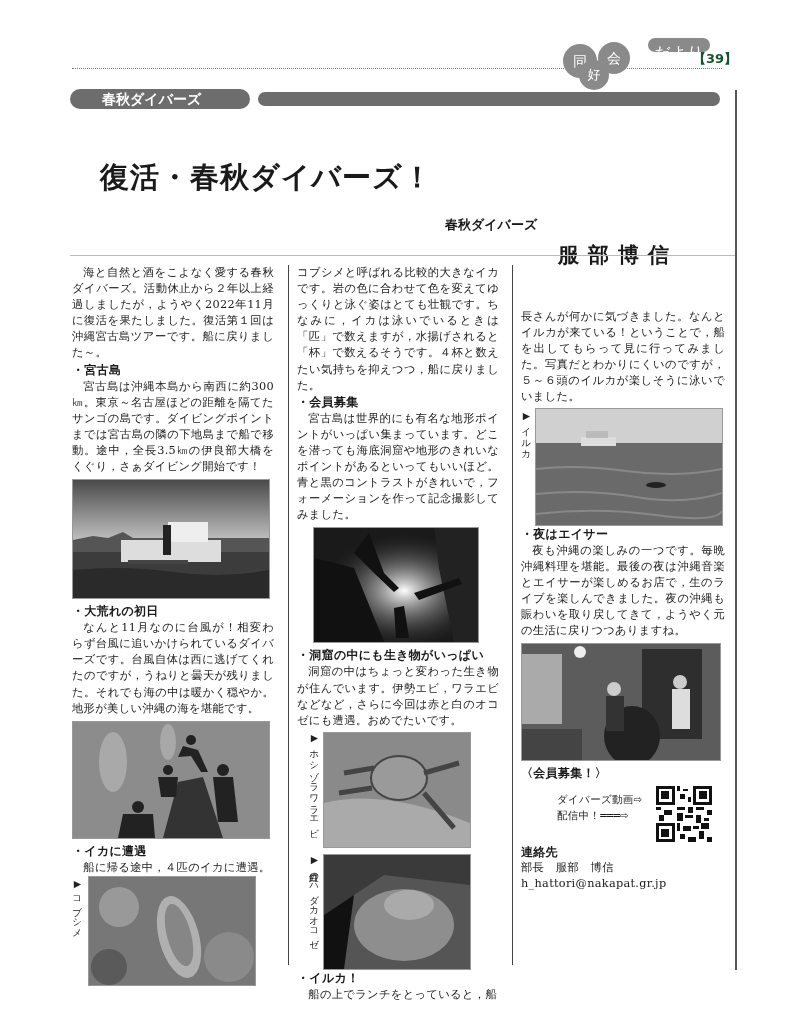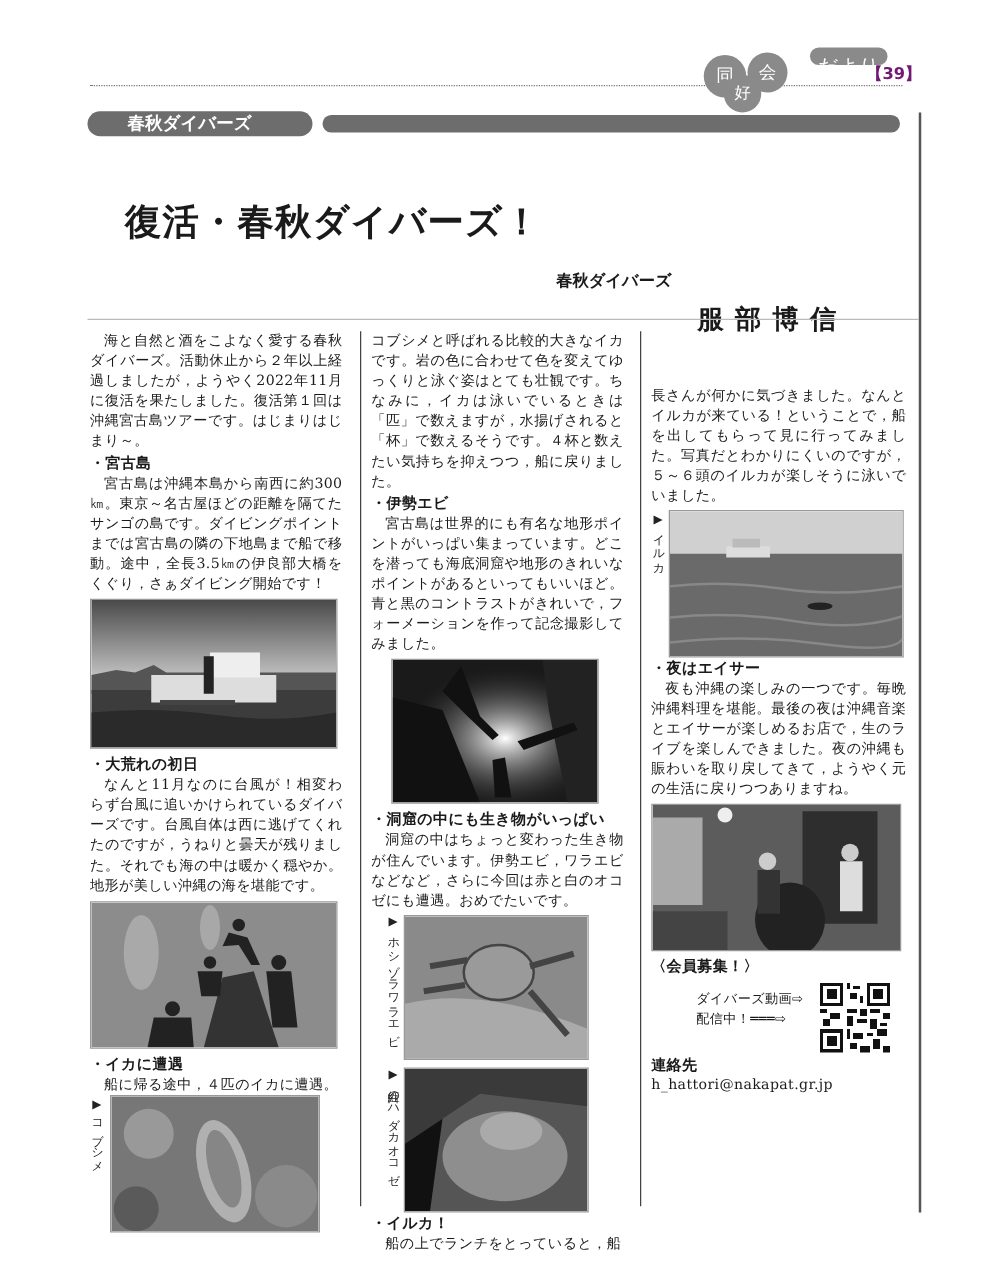--- a/index.html
+++ b/index.html
@@ -3,21 +3,21 @@
 <meta charset="utf-8">
 <style>
   html, body { margin:0; padding:0; background:#fff; }
   body { width:791px; height:1024px; position:relative; overflow:hidden;
          font-family:"DejaVu Serif","Liberation Serif",serif; color:#1a1a1a; }
   
   .dotline { position:absolute; left:72px; top:68px; width:650px; border-top:1.5px dotted #777; }
   .bubble { position:absolute; background:#8a8a8a; color:#fff; border-radius:50%;
             font-family:"DejaVu Sans",sans-serif; font-size:14px; text-align:center; }
   .pageno { position:absolute; left:693px; top:50px; font-family:"DejaVu Sans",sans-serif;
-            font-weight:bold; font-size:13px; color:#701a75; }
+            font-weight:bold; font-size:13px; color:#14532d; }
   .rightrule { position:absolute; left:735px; top:90px; width:2px; height:880px; background:#555; }
   .tagpill { position:absolute; left:70px; top:89px; width:180px; height:20px; background:#6d6d6d;
              border-radius:10px; color:#fff; font-family:"DejaVu Sans",sans-serif;
              font-size:14px; font-weight:bold; line-height:20px; padding-left:32px; box-sizing:border-box; }
   .tagbar { position:absolute; left:258px; top:92px; width:462px; height:14px; background:#6d6d6d; border-radius:7px; }
   .title { position:absolute; left:100px; top:158px; font-family:"DejaVu Sans",sans-serif;
            font-weight:bold; font-size:29px; letter-spacing:1px; color:#1a1a1a; }
   .byline-org { position:absolute; left:445px; top:216px; font-family:"DejaVu Sans",sans-serif; font-size:13px; font-weight:bold; }
   .byline-name { position:absolute; left:558px; top:209px; font-family:"DejaVu Sans",sans-serif; font-size:21px; font-weight:bold; letter-spacing:9px;margin-top:32px; }
   .hrule { position:absolute; left:70px; top:255px; width:665px; border-top:1px solid #bbb; }
@@ -51,21 +51,21 @@
 
 <h1 class="title" style="margin:0;">復活・春秋ダイバーズ！</h1>
 <div class="byline-org">春秋ダイバーズ</div>
 <div class="byline-name">服部博信</div>
 <div class="hrule"></div>
 
 <div class="vsep" style="left:288px;"></div>
 <div class="vsep" style="left:512px;"></div>
 
 <div class="col" style="left:72px;">
-  <p>海と自然と酒をこよなく愛する春秋ダイバーズ。活動休止から２年以上経過しましたが，ようやく2022年11月に復活を果たしました。復活第１回は沖縄宮古島ツアーです。はじまりはじまり～。</p>
+  <p>海と自然と酒をこよなく愛する春秋ダイバーズ。活動休止から２年以上経過しましたが，ようやく2022年11月に復活を果たしました。復活第１回は沖縄宮古島ツアーです。船に戻りました～。</p>
   <h3>・宮古島</h3>
   <p>宮古島は沖縄本島から南西に約300㎞。東京～名古屋ほどの距離を隔てたサンゴの島です。ダイビングポイントまでは宮古島の隣の下地島まで船で移動。途中，全長3.5㎞の伊良部大橋をくぐり，さぁダイビング開始です！</p>
   <div class="photo" style="width:196px;height:118px;">
     <svg width="196" height="118" viewBox="0 0 196 118">
       <defs>
           <linearGradient id="sky1" x1="0" y1="0" x2="0" y2="1">
             <stop offset="0" stop-color="#4a4a4a"></stop>
             <stop offset="0.5" stop-color="#bdbdbd"></stop>
             <stop offset="1" stop-color="#8a8a8a"></stop>
           </linearGradient>
@@ -110,21 +110,21 @@
           <circle cx="20" cy="90" r="18" fill="#5a5a5a"></circle>
         <ellipse cx="90" cy="60" rx="20" ry="42" fill="#b0b0b0" transform="rotate(-15 90 60)"></ellipse>
         <ellipse cx="90" cy="58" rx="12" ry="32" fill="#6a6a6a" opacity="0.6" transform="rotate(-15 90 58)"></ellipse>
       </svg>
     </div>
   </div>
 </div>
 
 <div class="col" style="left:297px;">
   <p class="noind">コブシメと呼ばれる比較的大きなイカです。岩の色に合わせて色を変えてゆっくりと泳ぐ姿はとても壮観です。ちなみに，イカは泳いでいるときは「匹」で数えますが，水揚げされると「杯」で数えるそうです。４杯と数えたい気持ちを抑えつつ，船に戻りました。</p>
-  <h3>・伊勢エビ</h3>
+  <h3>・会員募集</h3>
   <p>宮古島は世界的にも有名な地形ポイントがいっぱい集まっています。どこを潜っても海底洞窟や地形のきれいなポイントがあるといってもいいほど。青と黒のコントラストがきれいで，フォーメーションを作って記念撮影してみました。</p>
   <div class="photo" style="width:164px;height:114px;margin-left:16px;">
     <svg width="164" height="114" viewBox="0 0 164 114">
       <rect width="164" height="114" fill="#1a1a1a"></rect>
       <radialGradient id="glow" cx="0.55" cy="0.55" r="0.5">
           <stop offset="0" stop-color="#fff"></stop>
           <stop offset="1" stop-color="#333" stop-opacity="0"></stop>
         </radialGradient>
       <rect width="164" height="114" fill="url(#glow)"></rect>
       <path d="M0 30 L40 40 L70 114 L0 114Z" fill="#111"></path>
@@ -232,14 +232,15 @@
             <rect x="17" y="14" width="3" height="2"></rect>
           <rect x="9" y="18" width="2" height="2"></rect>
             <rect x="12" y="19" width="3" height="2"></rect>
             <rect x="16" y="17" width="2" height="3"></rect>
             <rect x="19" y="19" width="2" height="2"></rect>
         </g>
       </svg>
     </div>
   </div>
   <div class="contact">連絡先</div>
+  <div>部長　服部　博信</div>
   <div>h_hattori@nakapat.gr.jp</div>
 </div>
 
 </body></html>

